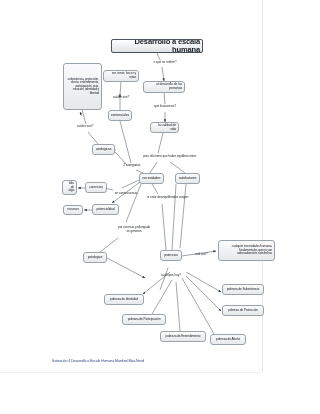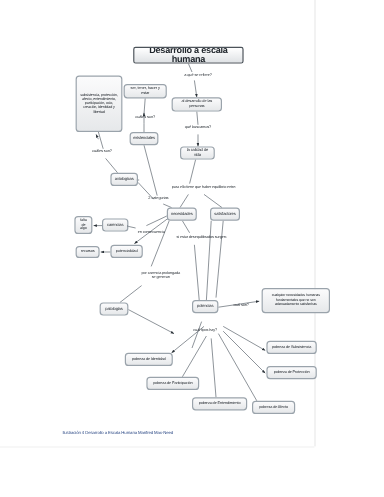--- a/index.html
+++ b/index.html
@@ -22,21 +22,21 @@
 
   
   .node{
     position:absolute;
     box-sizing:border-box;
     border:1px solid #9aa3ab;
     border-radius:3px;
     background:linear-gradient(#fbfbfc,#e6e8ea);
     color:#20262c;
     display:flex;align-items:center;justify-content:center;
-    text-align:center;
+    text-align:right;
     line-height:1.12;
     padding:1px 2px;
     letter-spacing:-0.1px;
     overflow:hidden;
   }
   .node.title{
     border:1.5px solid #4c535a;
     border-radius:2px;
     background:linear-gradient(#ffffff,#dfe2e5);
     font-weight:bold;

